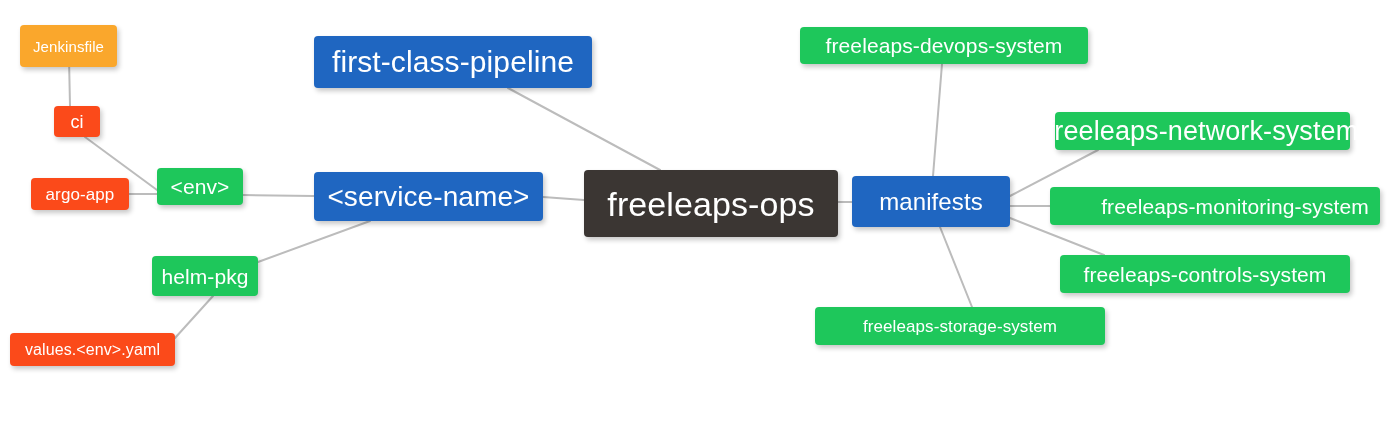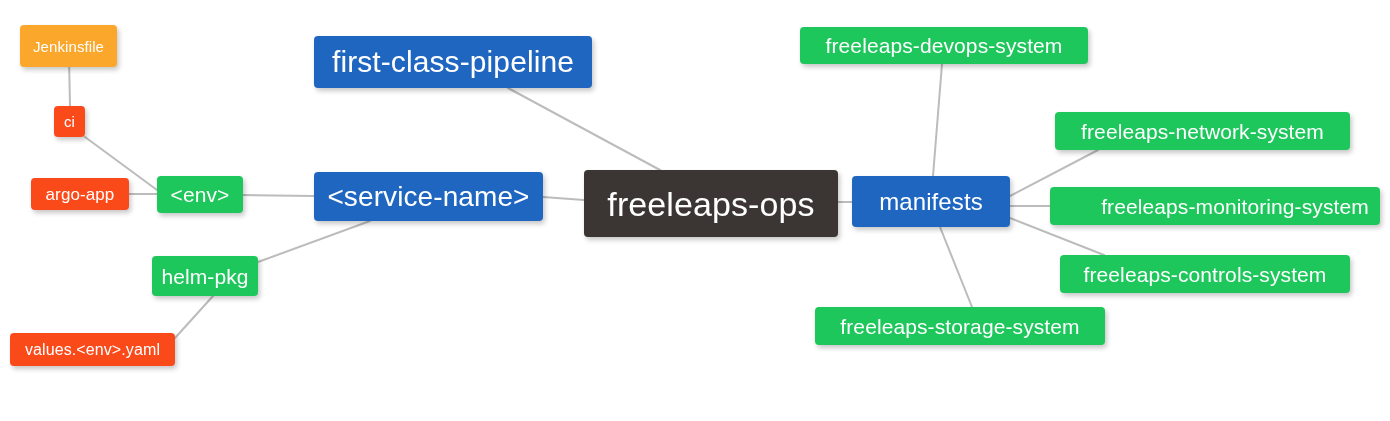--- a/index.html
+++ b/index.html
@@ -63,28 +63,28 @@
       <line x1="508" y1="88" x2="660" y2="170" stroke="#bcbcbc" stroke-width="2" stroke-linecap="round"></line>
       <line x1="838" y1="202" x2="852" y2="202" stroke="#bcbcbc" stroke-width="2" stroke-linecap="round"></line>
       <line x1="933" y1="176" x2="942" y2="64" stroke="#bcbcbc" stroke-width="2" stroke-linecap="round"></line>
       <line x1="1010" y1="196" x2="1098" y2="150" stroke="#bcbcbc" stroke-width="2" stroke-linecap="round"></line>
       <line x1="1010" y1="206" x2="1050" y2="206" stroke="#bcbcbc" stroke-width="2" stroke-linecap="round"></line>
       <line x1="1010" y1="218" x2="1104" y2="255" stroke="#bcbcbc" stroke-width="2" stroke-linecap="round"></line>
       <line x1="940" y1="227" x2="972" y2="307" stroke="#bcbcbc" stroke-width="2" stroke-linecap="round"></line>
     </svg>
   <div id="node-layer">
       <div class="node node-orange" style="left: 20px; top: 25px; width: 97px; height: 42px; font-size: 15px;">Jenkinsfile</div>
-      <div class="node node-red" style="left: 54px; top: 106px; width: 31px; height: 31px; font-size: 15px;">ci</div>
+      <div class="node node-red" style="left: 54px; top: 106px; width: 46px; height: 31px; font-size: 18px;">ci</div>
       <div class="node node-red" style="left: 31px; top: 178px; width: 98px; height: 32px; font-size: 17px;">argo-app</div>
-      <div class="node node-green" style="left: 157px; top: 176px; width: 86px; height: 37px; font-size: 21px;">&lt;env&gt;</div>
+      <div class="node node-green" style="left: 157px; top: 168px; width: 86px; height: 37px; font-size: 21px;">&lt;env&gt;</div>
       <div class="node node-green" style="left: 152px; top: 256px; width: 106px; height: 40px; font-size: 21px;">helm-pkg</div>
       <div class="node node-red" style="left: 10px; top: 333px; width: 165px; height: 33px; font-size: 16px;">values.&lt;env&gt;.yaml</div>
       <div class="node node-blue" style="left: 314px; top: 36px; width: 278px; height: 52px; font-size: 30px;">first-class-pipeline</div>
       <div class="node node-blue" style="left: 314px; top: 172px; width: 229px; height: 49px; font-size: 28px;">&lt;service-name&gt;</div>
       <div class="node node-root" style="left: 584px; top: 170px; width: 254px; height: 67px; font-size: 34px;">freeleaps-ops</div>
       <div class="node node-blue" style="left: 852px; top: 176px; width: 158px; height: 51px; font-size: 24px;">manifests</div>
       <div class="node node-green" style="left: 800px; top: 27px; width: 288px; height: 37px; font-size: 21px;">freeleaps-devops-system</div>
-      <div class="node node-green" style="left: 1055px; top: 112px; width: 295px; height: 38px; font-size: 21px;">freeleaps-network-system</div>
+      <div class="node node-green" style="left: 1055px; top: 112px; width: 295px; height: 38px; font-size: 27px;">freeleaps-network-system</div>
       <div class="node node-green" style="left: 1050px; top: 187px; width: 330px; height: 38px; font-size: 21px; padding-left: 40px;">freeleaps-monitoring-system</div>
       <div class="node node-green" style="left: 1060px; top: 255px; width: 290px; height: 38px; font-size: 21px;">freeleaps-controls-system</div>
-      <div class="node node-green" style="left: 815px; top: 307px; width: 290px; height: 38px; font-size: 21px;">freeleaps-storage-system</div>
+      <div class="node node-green" style="left: 815px; top: 307px; width: 290px; height: 38px; font-size: 17px;">freeleaps-storage-system</div>
     </div>
 </div>
 
 </body></html>

